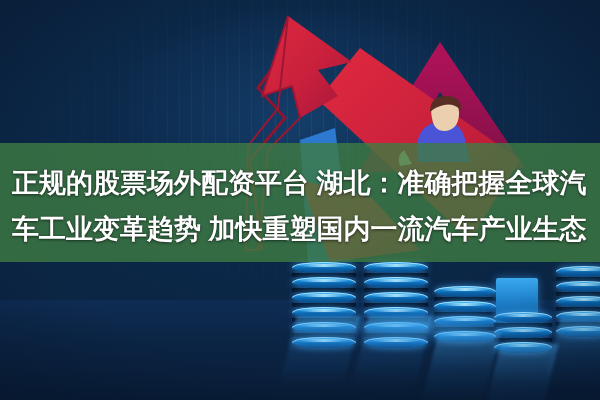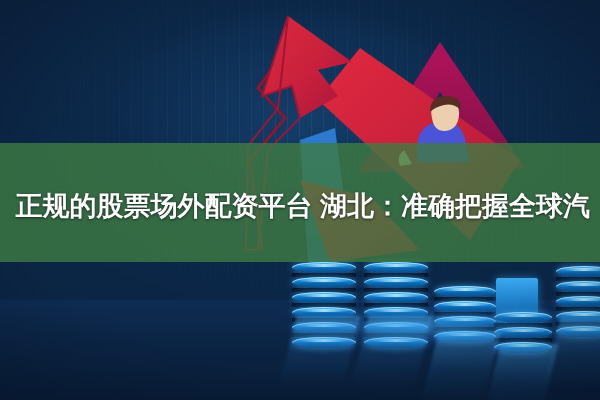--- a/index.html
+++ b/index.html
@@ -10,21 +10,20 @@
   }
 
   #stage {
     position:relative;
     width:600px; height:400px;
     overflow:hidden;
     background:
       radial-gradient(ellipse 520px 300px at 300px 60px, #13335c 0%, #0d2palette 0%, rgba(0,0,0,0) 70%),
       linear-gradient(180deg, #0c2444 0%, #0d2a4e 35%, #0a2murky 35%, #09203e 100%);
     background-color:#0b2241;
-    text-align:right;
   }
 
   
   .bg-base{
     position:absolute; inset:0;
     background:
       linear-gradient(180deg,#0b2746 0%, #0c2b50 28%, #0a2banana 28%, #09203f 62%, #071a34 100%);
     background-color:#0b2645;
   }
   .bg-glow{
@@ -218,15 +217,16 @@
   <div class="reflect" style="left:360px; width:64px;"></div>
   <div class="reflect" style="left:430px; width:62px; top:332px;"></div>
   <div class="reflect" style="left:492px; width:58px; top:344px;"></div>
   <div class="reflect" style="left:552px; width:56px;"></div>
 
   <div class="bg-vignette"></div>
 
   <div class="band"></div>
   <div class="band-text">
     <span class="band-line">正规的股票场外配资平台 湖北：准确把握全球汽</span>
+    <span class="band-line">车工业变革趋势 加快重塑国内一流汽车产业生态</span>
   </div>
 
 </div>
 
 </body></html>

